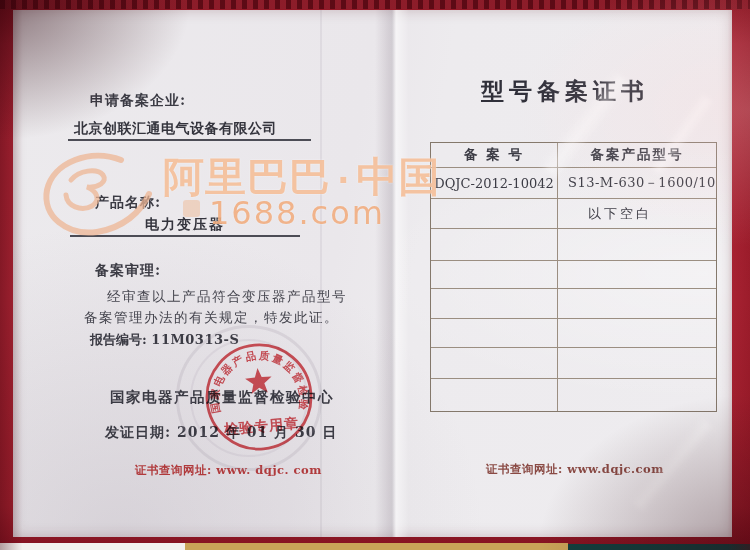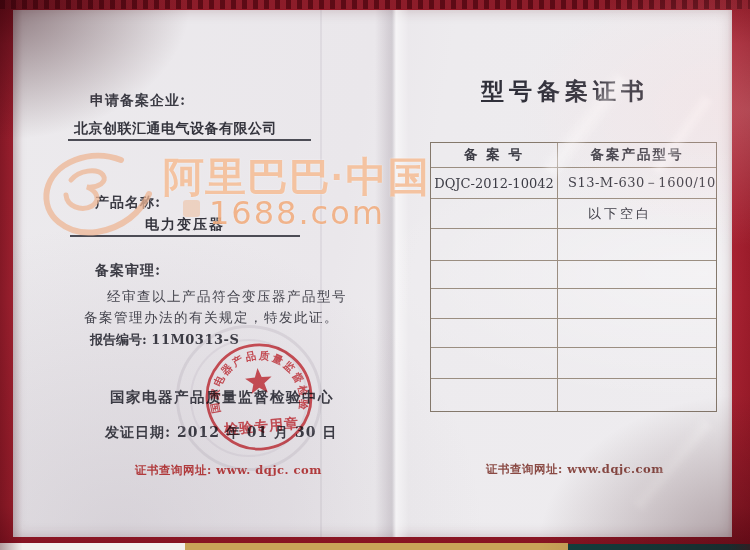--- a/index.html
+++ b/index.html
@@ -48,21 +48,21 @@
   .lbl{ font-weight:600; font-size:14px; letter-spacing:1px; }
   .underline-field{ position:absolute; border-bottom:2px solid #4c4c55; }
   .underline-field .val{ font-weight:600; font-size:14px; color:#34343d; letter-spacing:.5px; }
   .para{ font-size:13.5px; letter-spacing:1.5px; color:#45454e; }
   .issuer{ font-weight:600; font-size:14.5px; letter-spacing:1.5px; color:#3a3a43; }
   .red-small{ color:#b03a3c; font-size:11.5px; font-weight:600; letter-spacing:.5px; }
 
   
   .wm{ pointer-events:none; z-index:30; }
   .wm-brand{
-    position:absolute; left:150px; top:140px; font-family:Liberation Sans, sans-serif;
+    position:absolute; left:150px; top:140px; font-family:Liberation Mono, monospace;
     font-weight:bold; font-size:41px; letter-spacing:1px; color:rgba(243,186,146,.85);
     text-shadow:0 0 2px rgba(255,255,255,.6);
   }
   .wm-site{
     position:absolute; left:196px; top:184px; font-family:"DejaVu Sans","Liberation Sans",sans-serif;
     font-weight:normal; font-size:32px; letter-spacing:2px; color:rgba(240,168,120,.85);
     text-shadow:0 0 2px rgba(255,255,255,.5);
   }
   .wm-badge{ position:absolute; left:170px; top:190px; width:17px; height:17px; border-radius:3px; background:rgba(240,175,130,.4); }
   .wm-logo{ position:absolute; left:22px; top:136px; }

